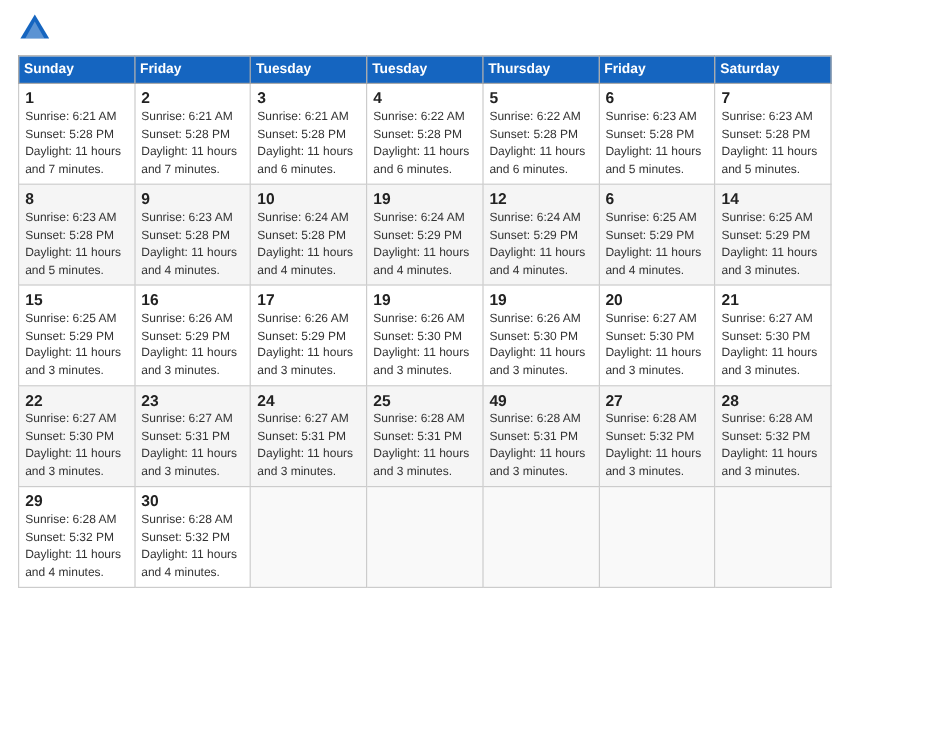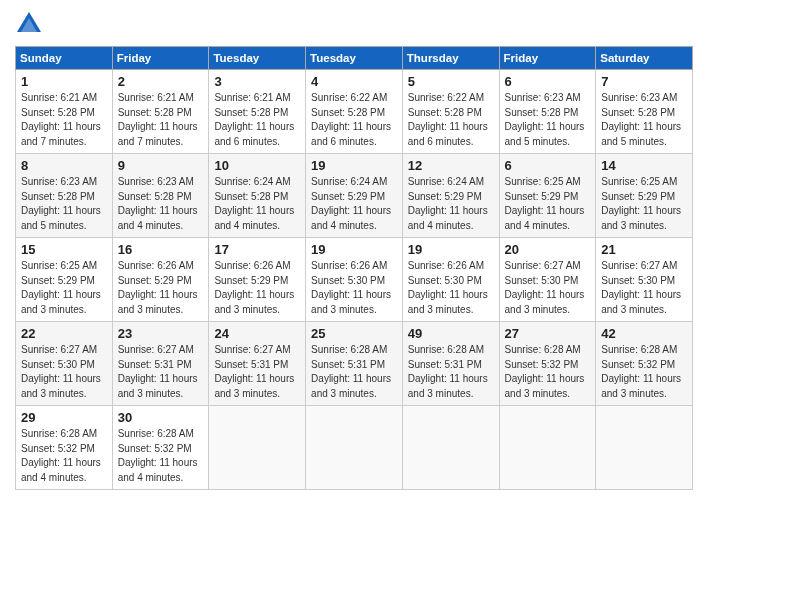--- a/index.html
+++ b/index.html
@@ -288,21 +288,21 @@
 Sunset: 5:31 PM
 Daylight: 11 hours and 3 minutes.</div>
           </td>
           <td>
             <span class="day-number">27</span>
             <div class="day-info" style="white-space: pre-line;">Sunrise: 6:28 AM
 Sunset: 5:32 PM
 Daylight: 11 hours and 3 minutes.</div>
           </td>
           <td>
-            <span class="day-number">42</span>
+            <span class="day-number">28</span>
             <div class="day-info" style="white-space: pre-line;">Sunrise: 6:28 AM
 Sunset: 5:32 PM
 Daylight: 11 hours and 3 minutes.</div>
           </td>
         </tr>
         <tr>
           <td>
             <span class="day-number">29</span>
             <div class="day-info" style="white-space: pre-line;">Sunrise: 6:28 AM
 Sunset: 5:32 PM

